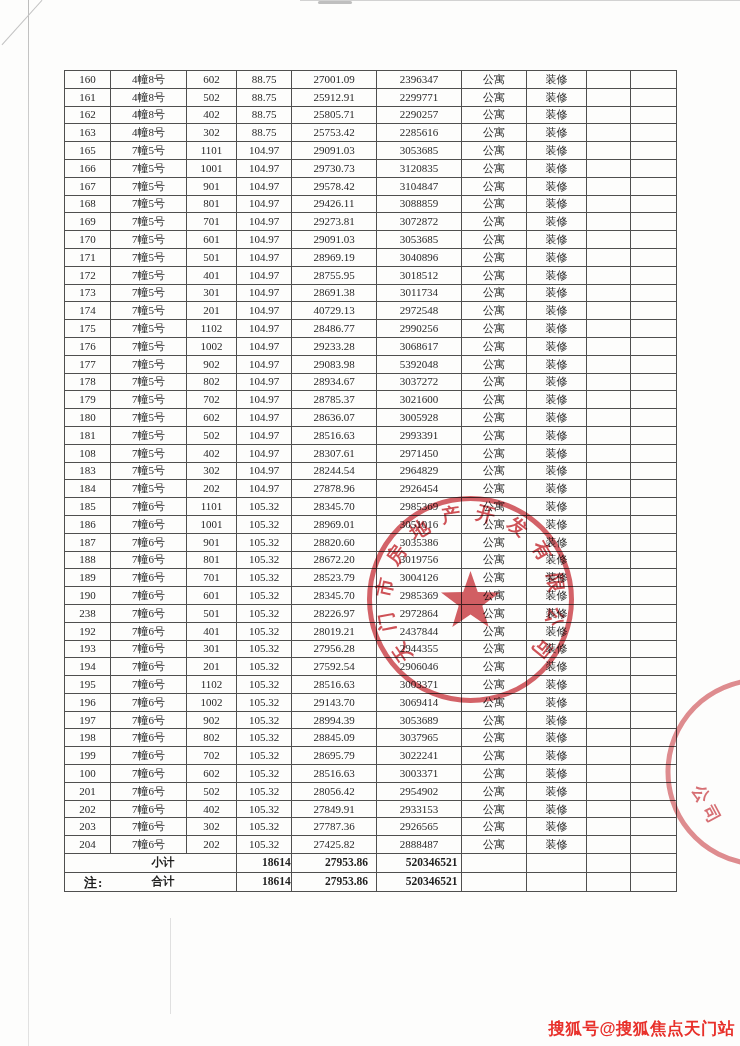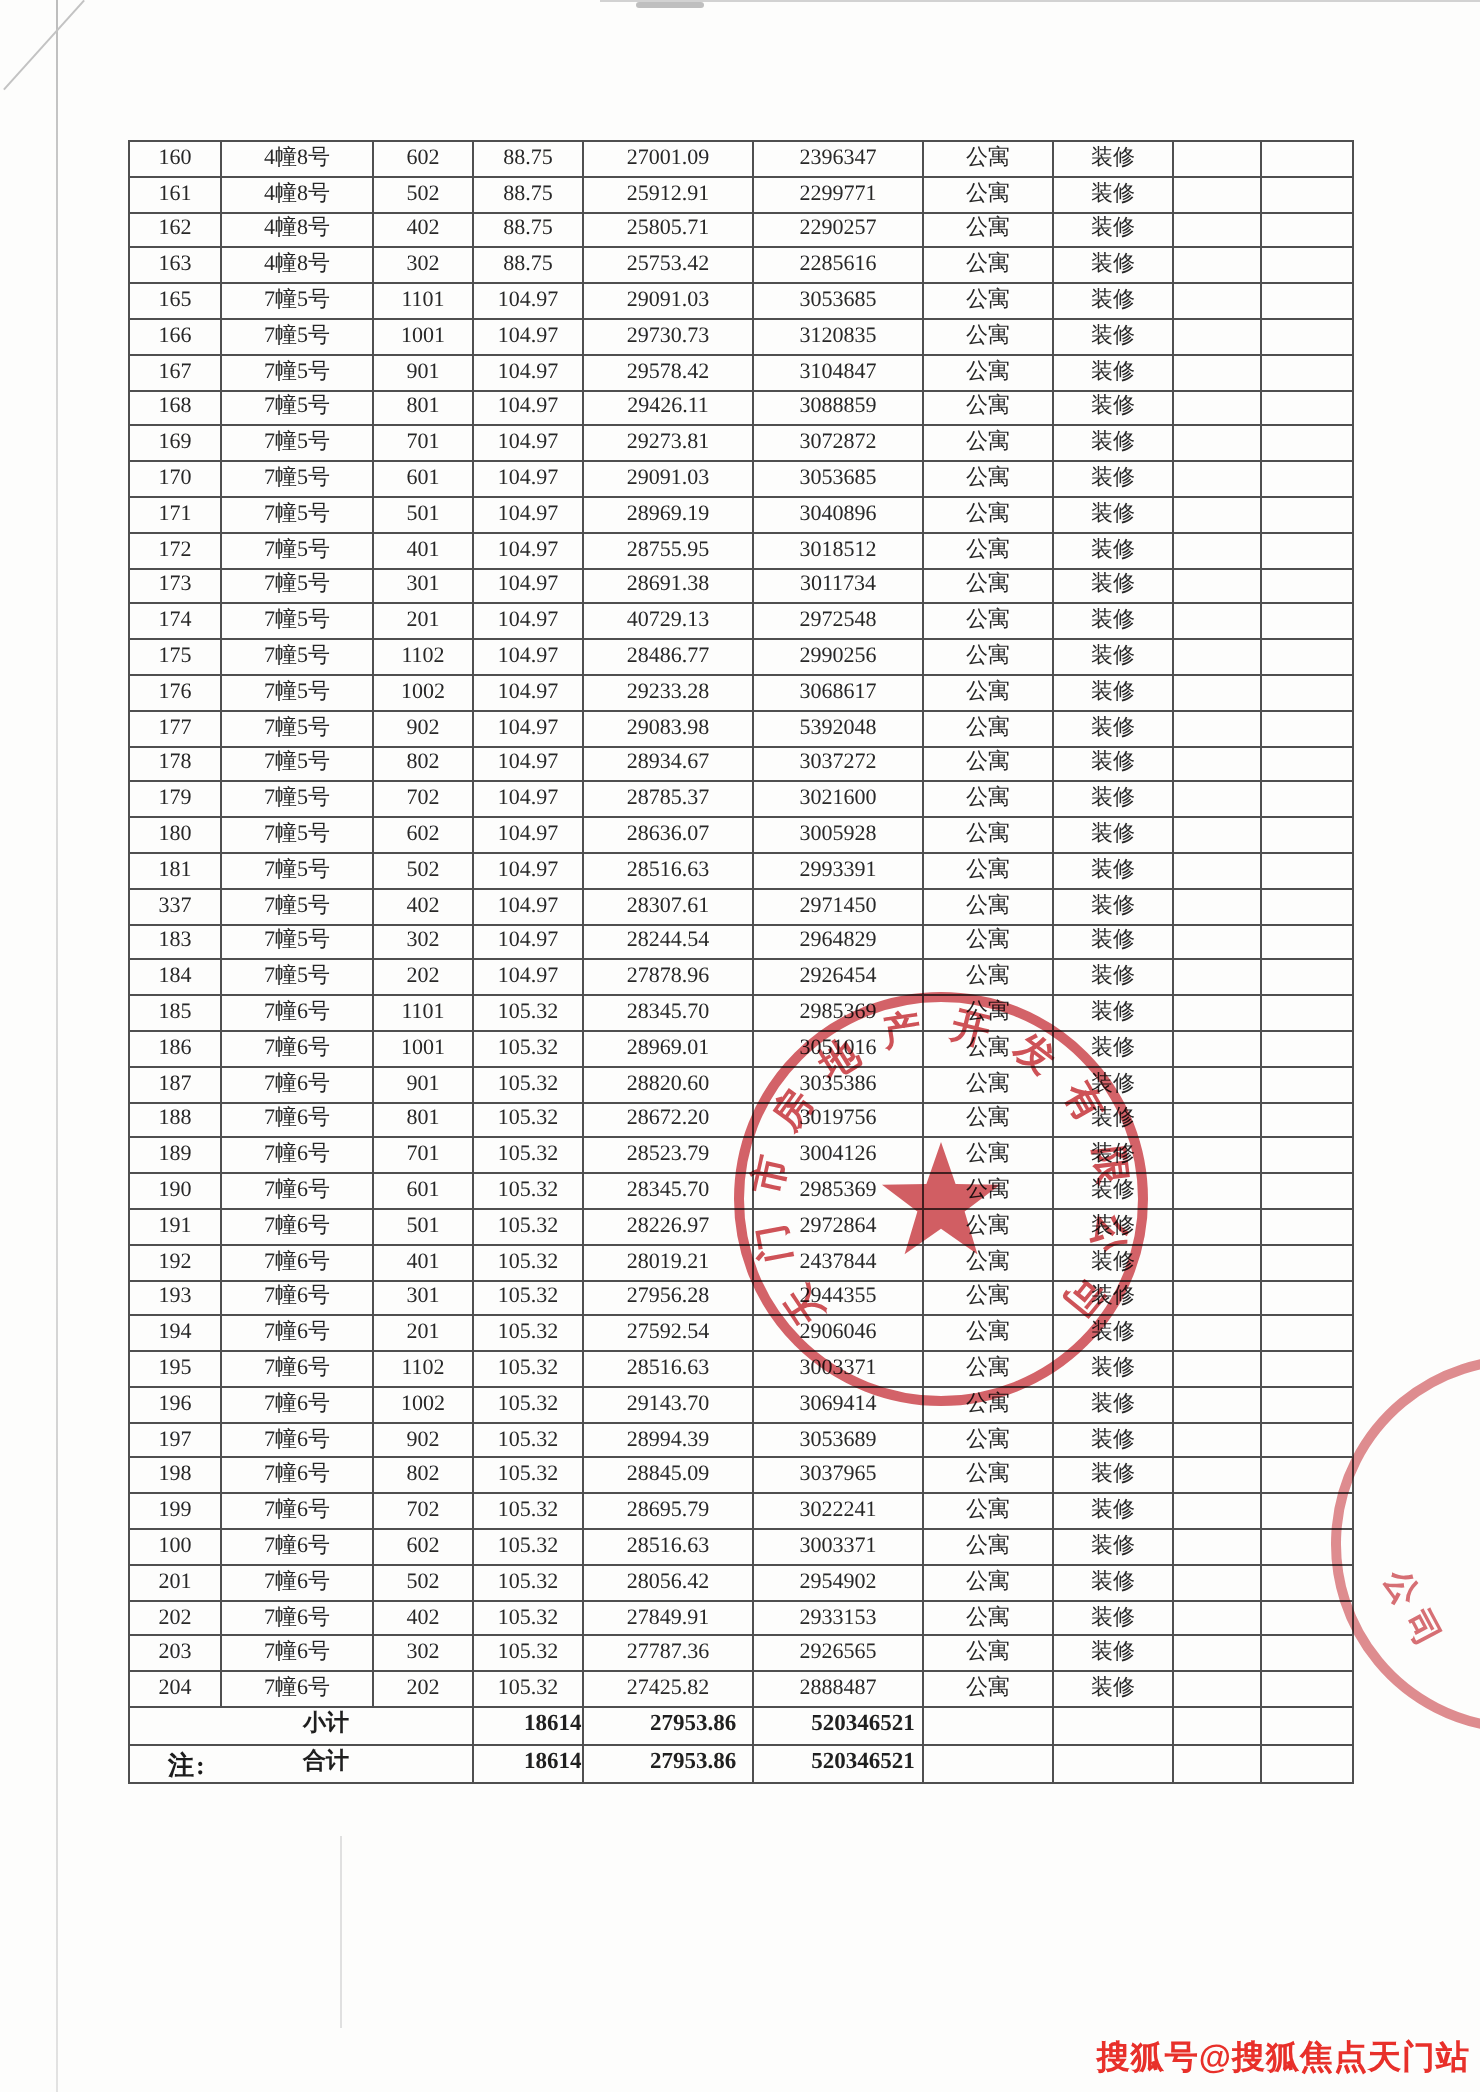--- a/index.html
+++ b/index.html
@@ -323,21 +323,21 @@
           <td>502</td>
           <td>104.97</td>
           <td>28516.63</td>
           <td>2993391</td>
           <td>公寓</td>
           <td>装修</td>
           <td></td>
           <td></td>
         </tr>
         <tr>
-          <td>337</td>
+          <td>108</td>
           <td>7幢5号</td>
           <td>402</td>
           <td>104.97</td>
           <td>28307.61</td>
           <td>2971450</td>
           <td>公寓</td>
           <td>装修</td>
           <td></td>
           <td></td>
         </tr>
@@ -431,21 +431,21 @@
           <td>601</td>
           <td>105.32</td>
           <td>28345.70</td>
           <td>2985369</td>
           <td>公寓</td>
           <td>装修</td>
           <td></td>
           <td></td>
         </tr>
         <tr>
-          <td>191</td>
+          <td>238</td>
           <td>7幢6号</td>
           <td>501</td>
           <td>105.32</td>
           <td>28226.97</td>
           <td>2972864</td>
           <td>公寓</td>
           <td>装修</td>
           <td></td>
           <td></td>
         </tr>

